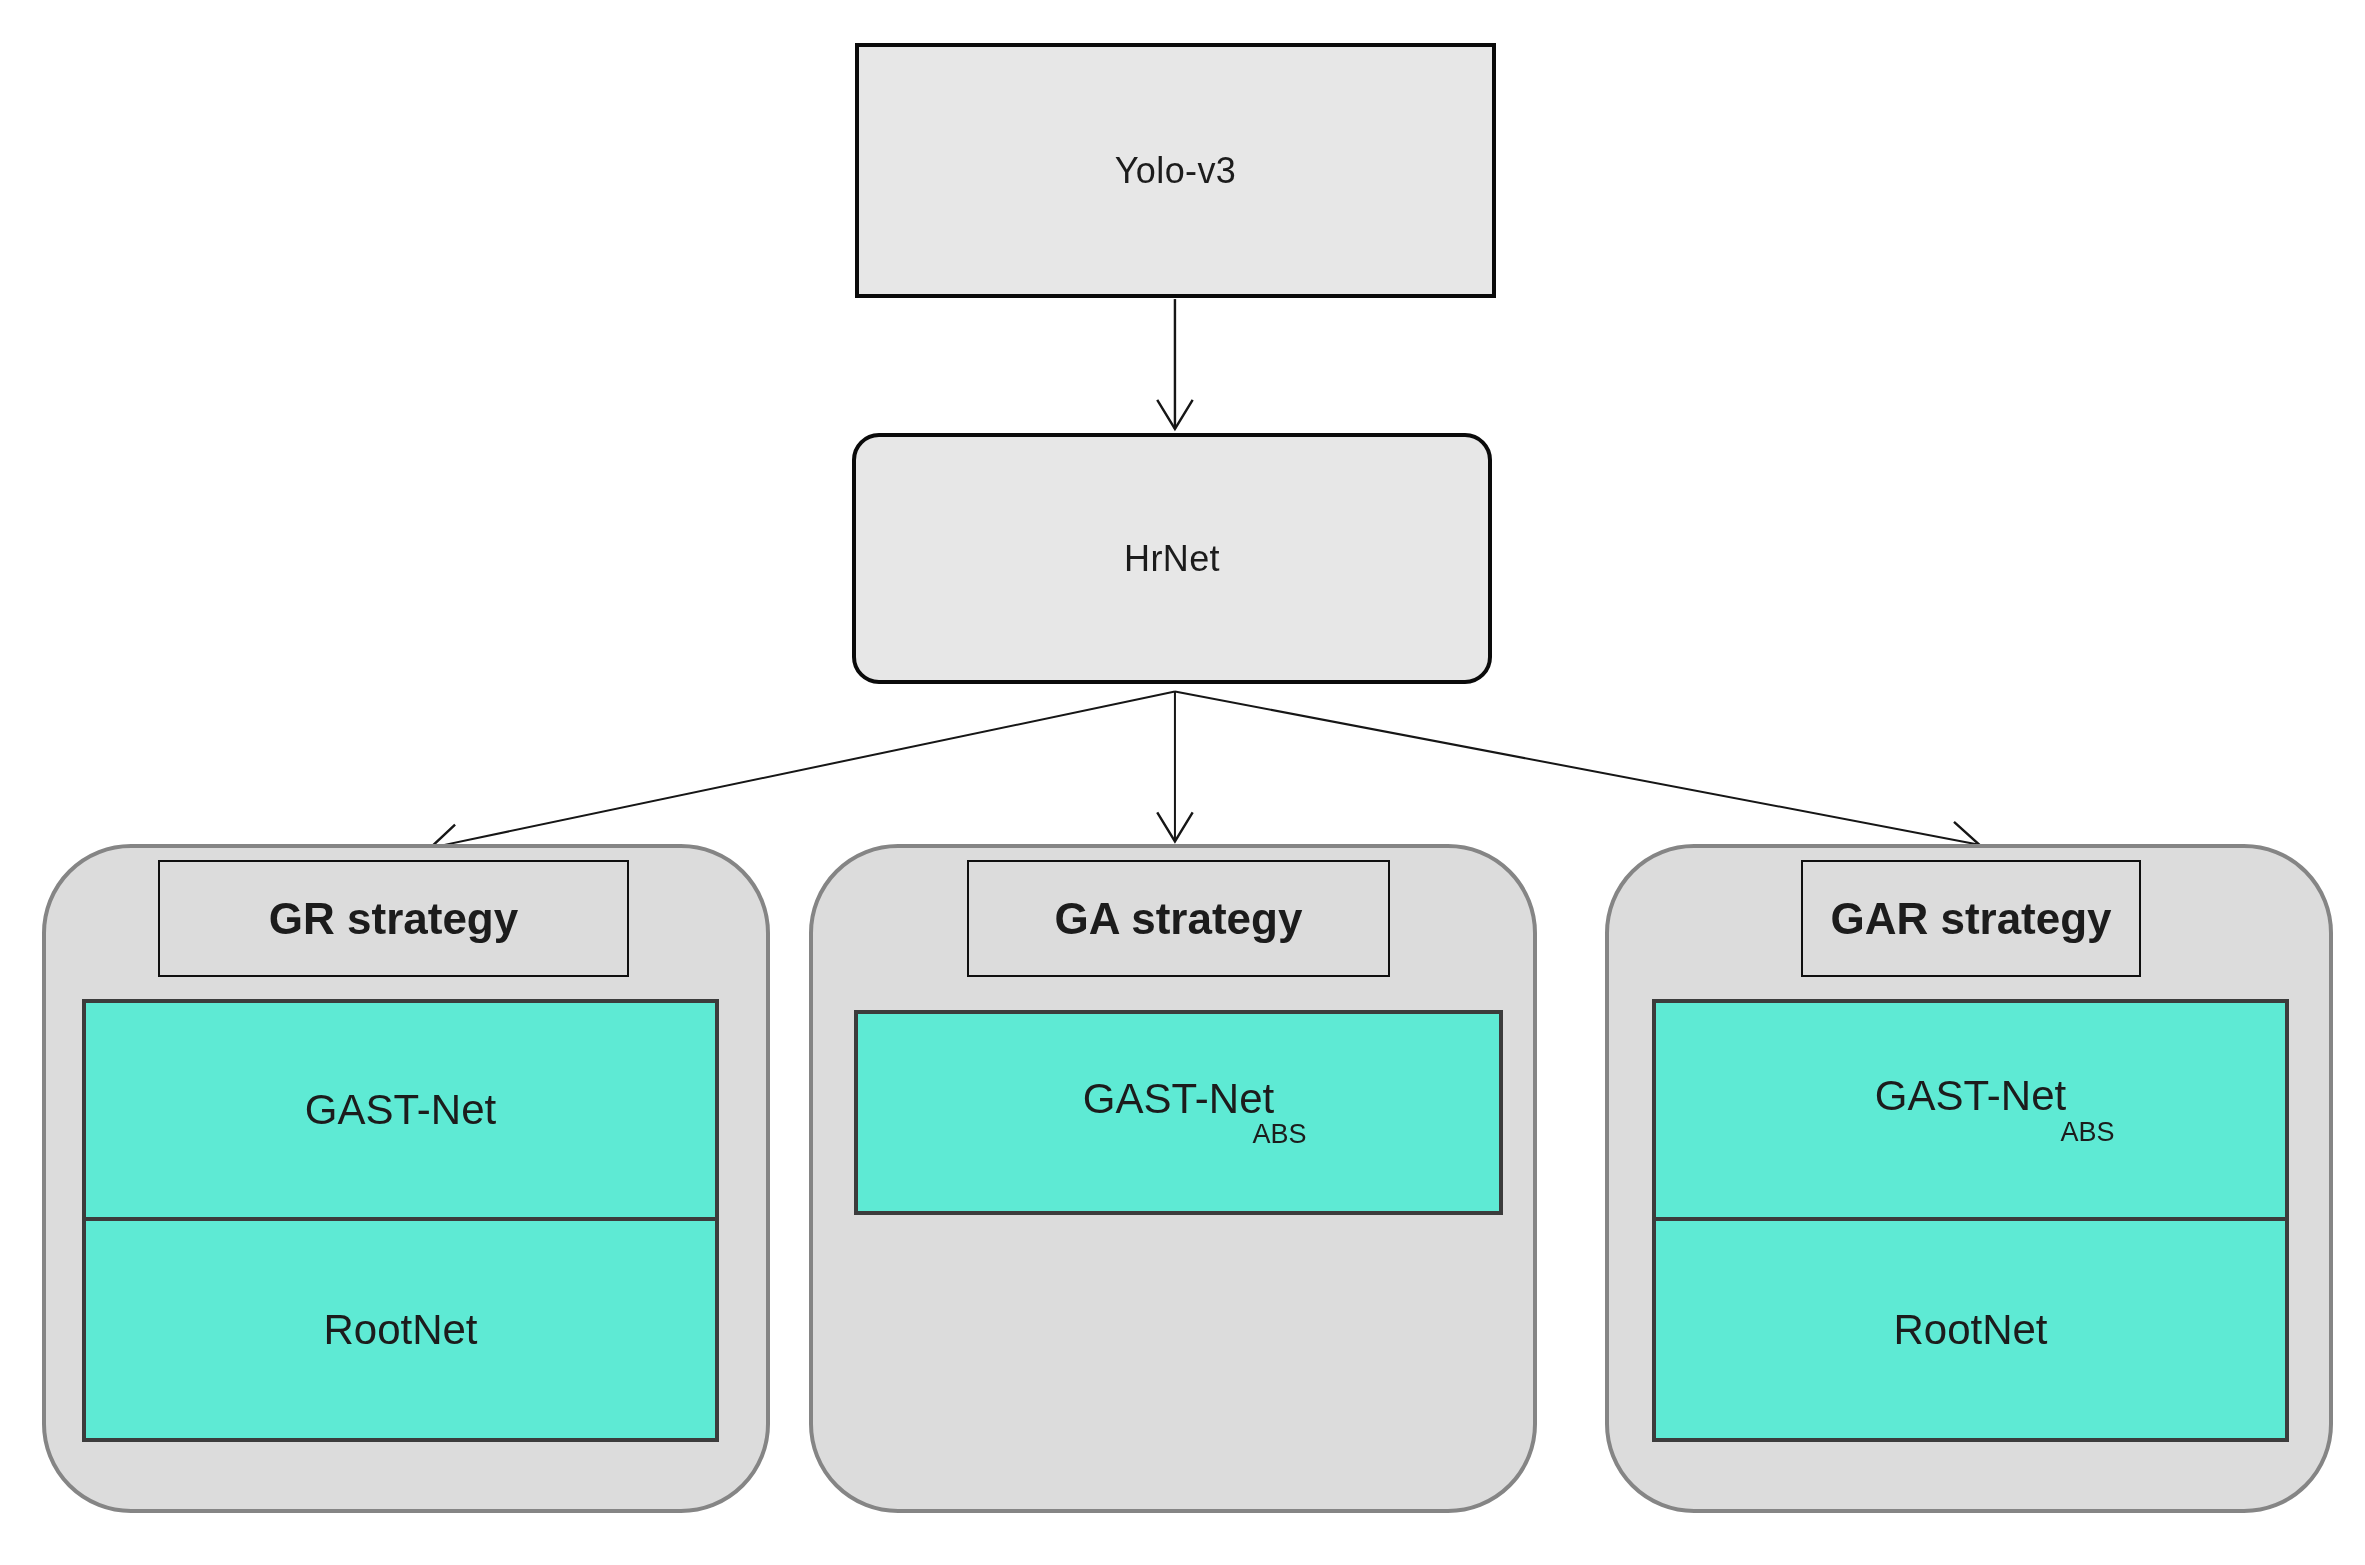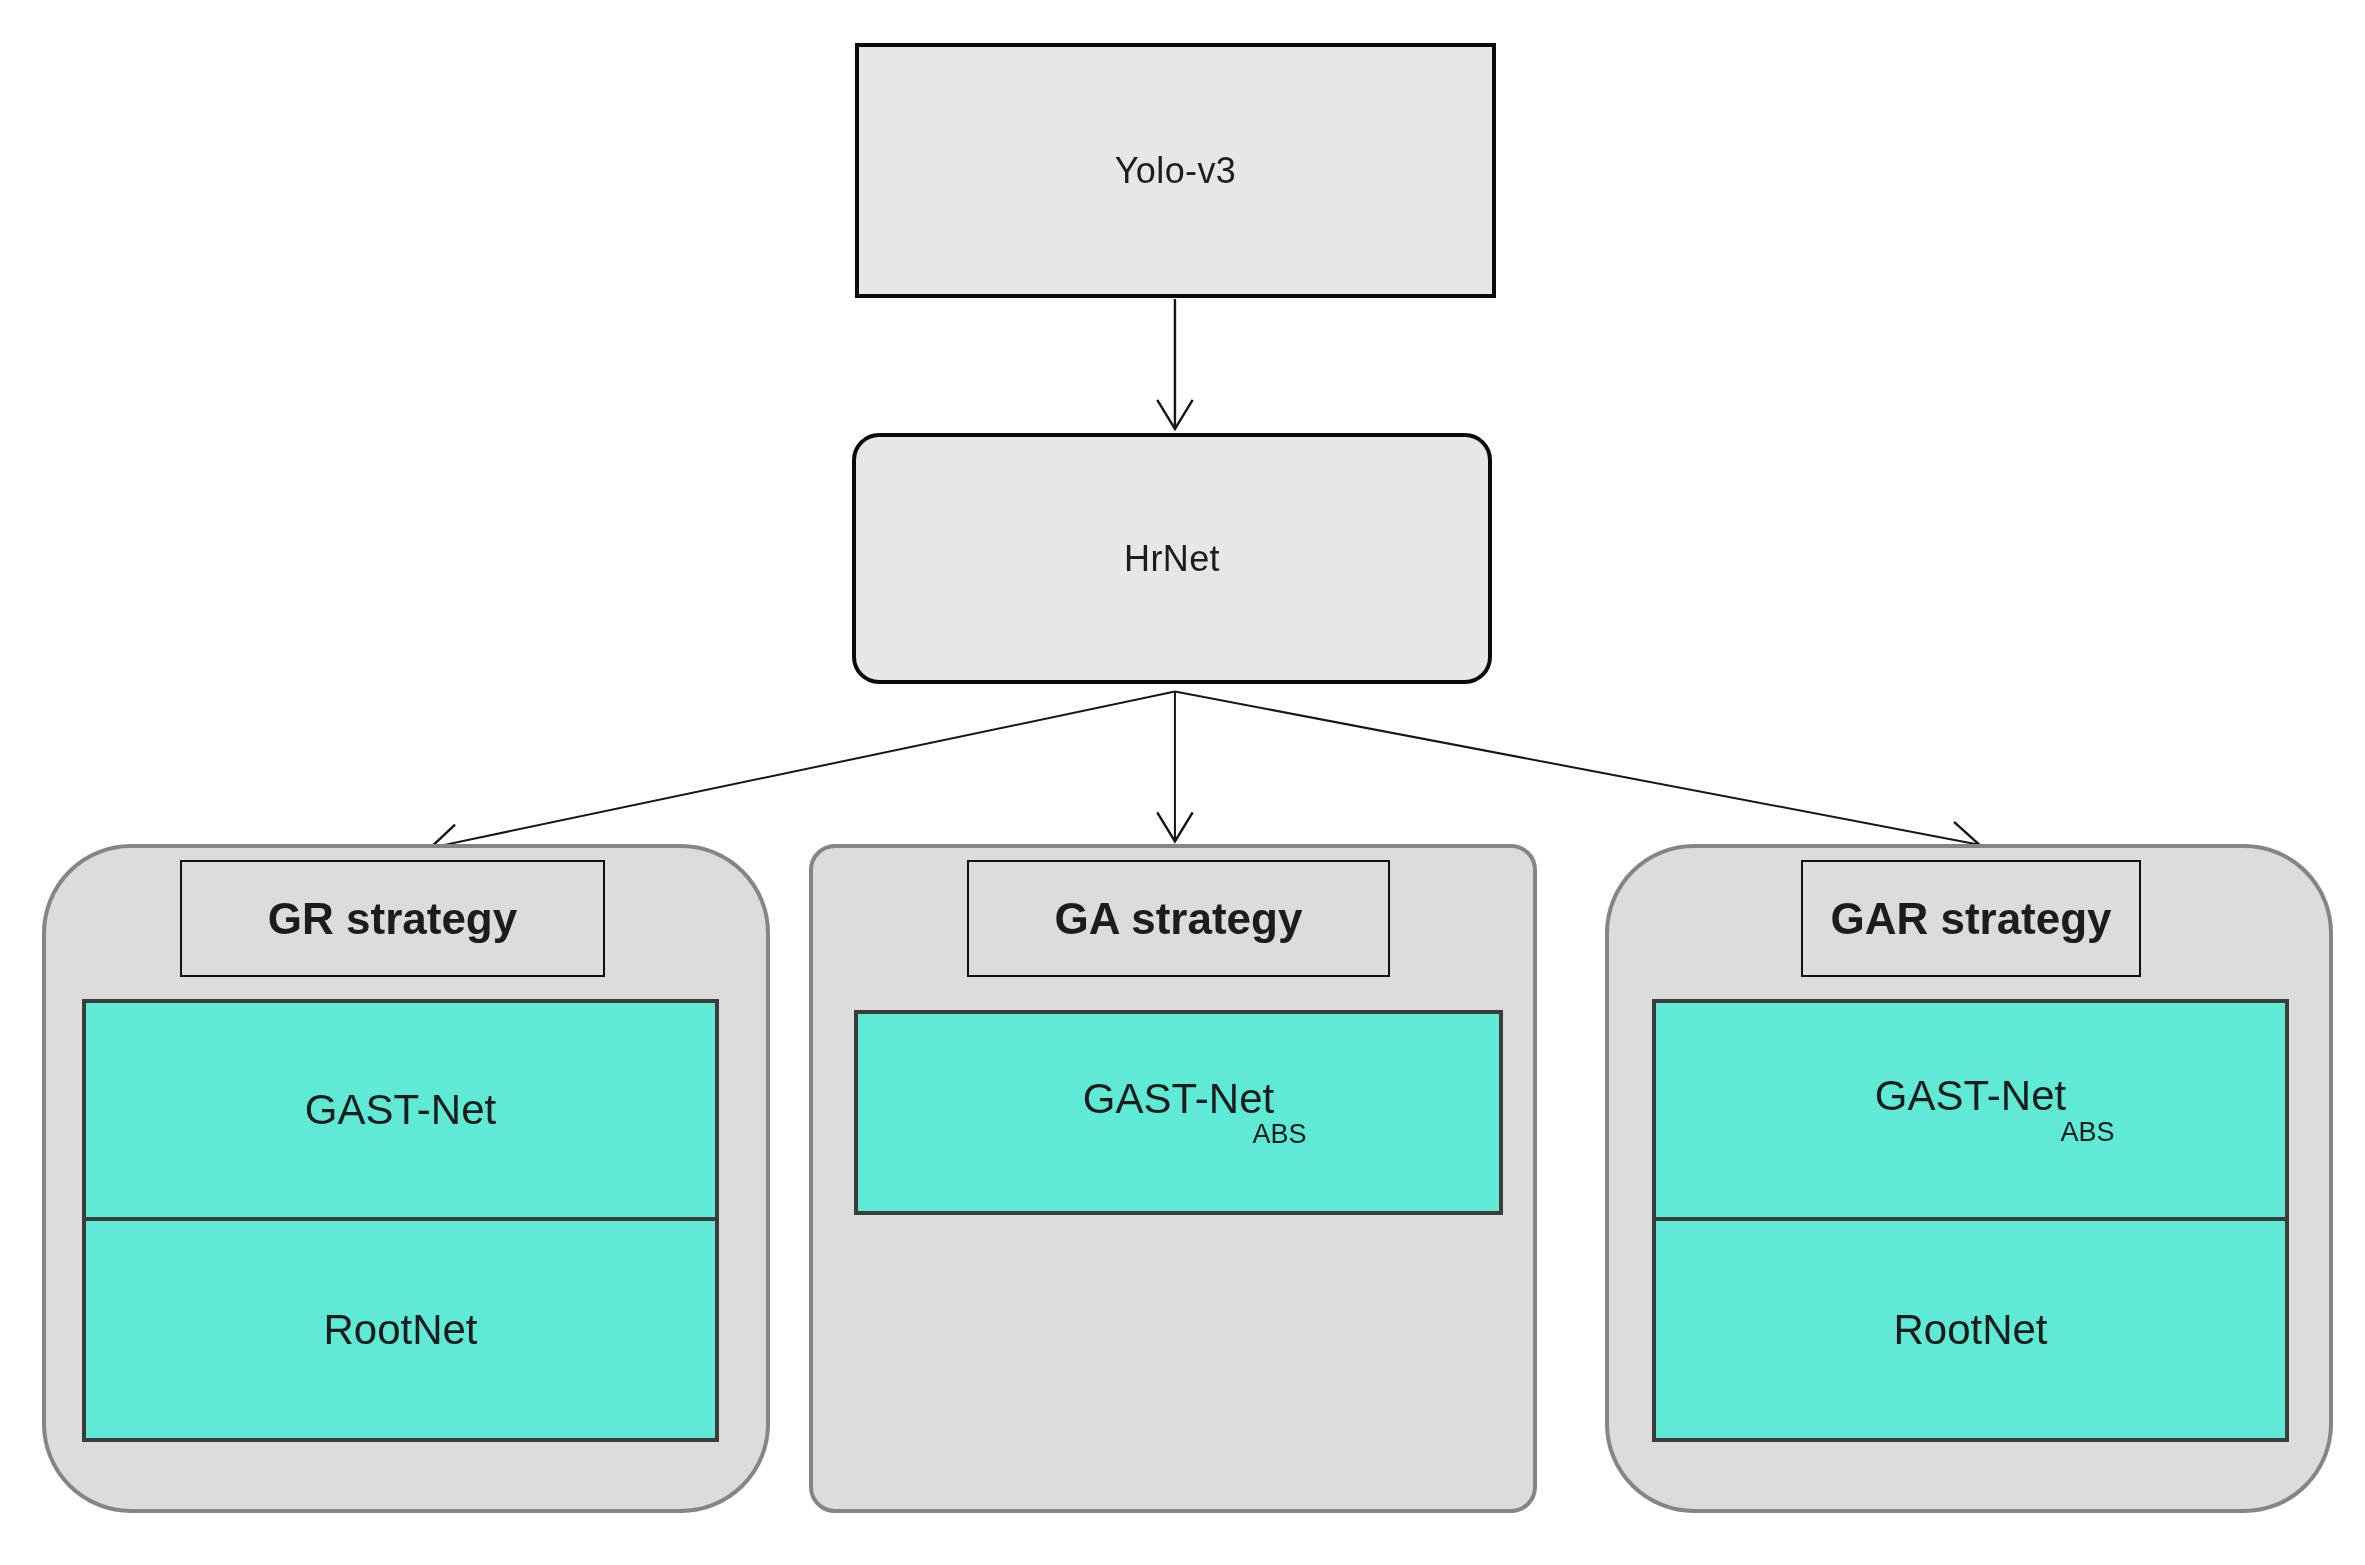--- a/index.html
+++ b/index.html
@@ -36,37 +36,37 @@
   .strategy {
     position: absolute;
     top: 844px;
     width: 728px;
     height: 669px;
     background: #dcdcdc;
     border: 4px solid #858585;
     border-radius: 89px;
   }
   #strategy-gr  { left: 42px; }
-  #strategy-ga  { left: 809px; border-radius: 26px; }
+  #strategy-ga  { left: 809px; }
   #strategy-gar { left: 1605px; }
 
   
   .strategy-title {
     position: absolute;
     top: 12px;
     height: 117px;
     background: #dcdcdc;
     border: 2.4px solid #0f0f0f;
     display: flex;
     align-items: center;
     justify-content: center;
     font-weight: bold;
     font-size: 44px;
   }
-  #strategy-gr  .strategy-title { left: 134px; width: 425px; }
+  #strategy-gr  .strategy-title { left: 112px; width: 471px; }
   #strategy-ga  .strategy-title { left: 154px; width: 423px; }
   #strategy-gar .strategy-title { left: 192px; width: 340px; }
 
   
   .stack {
     position: absolute;
     background: #5eead4;
     border: 4.8px solid #3c3c3c;
     display: flex;
     flex-direction: column;

